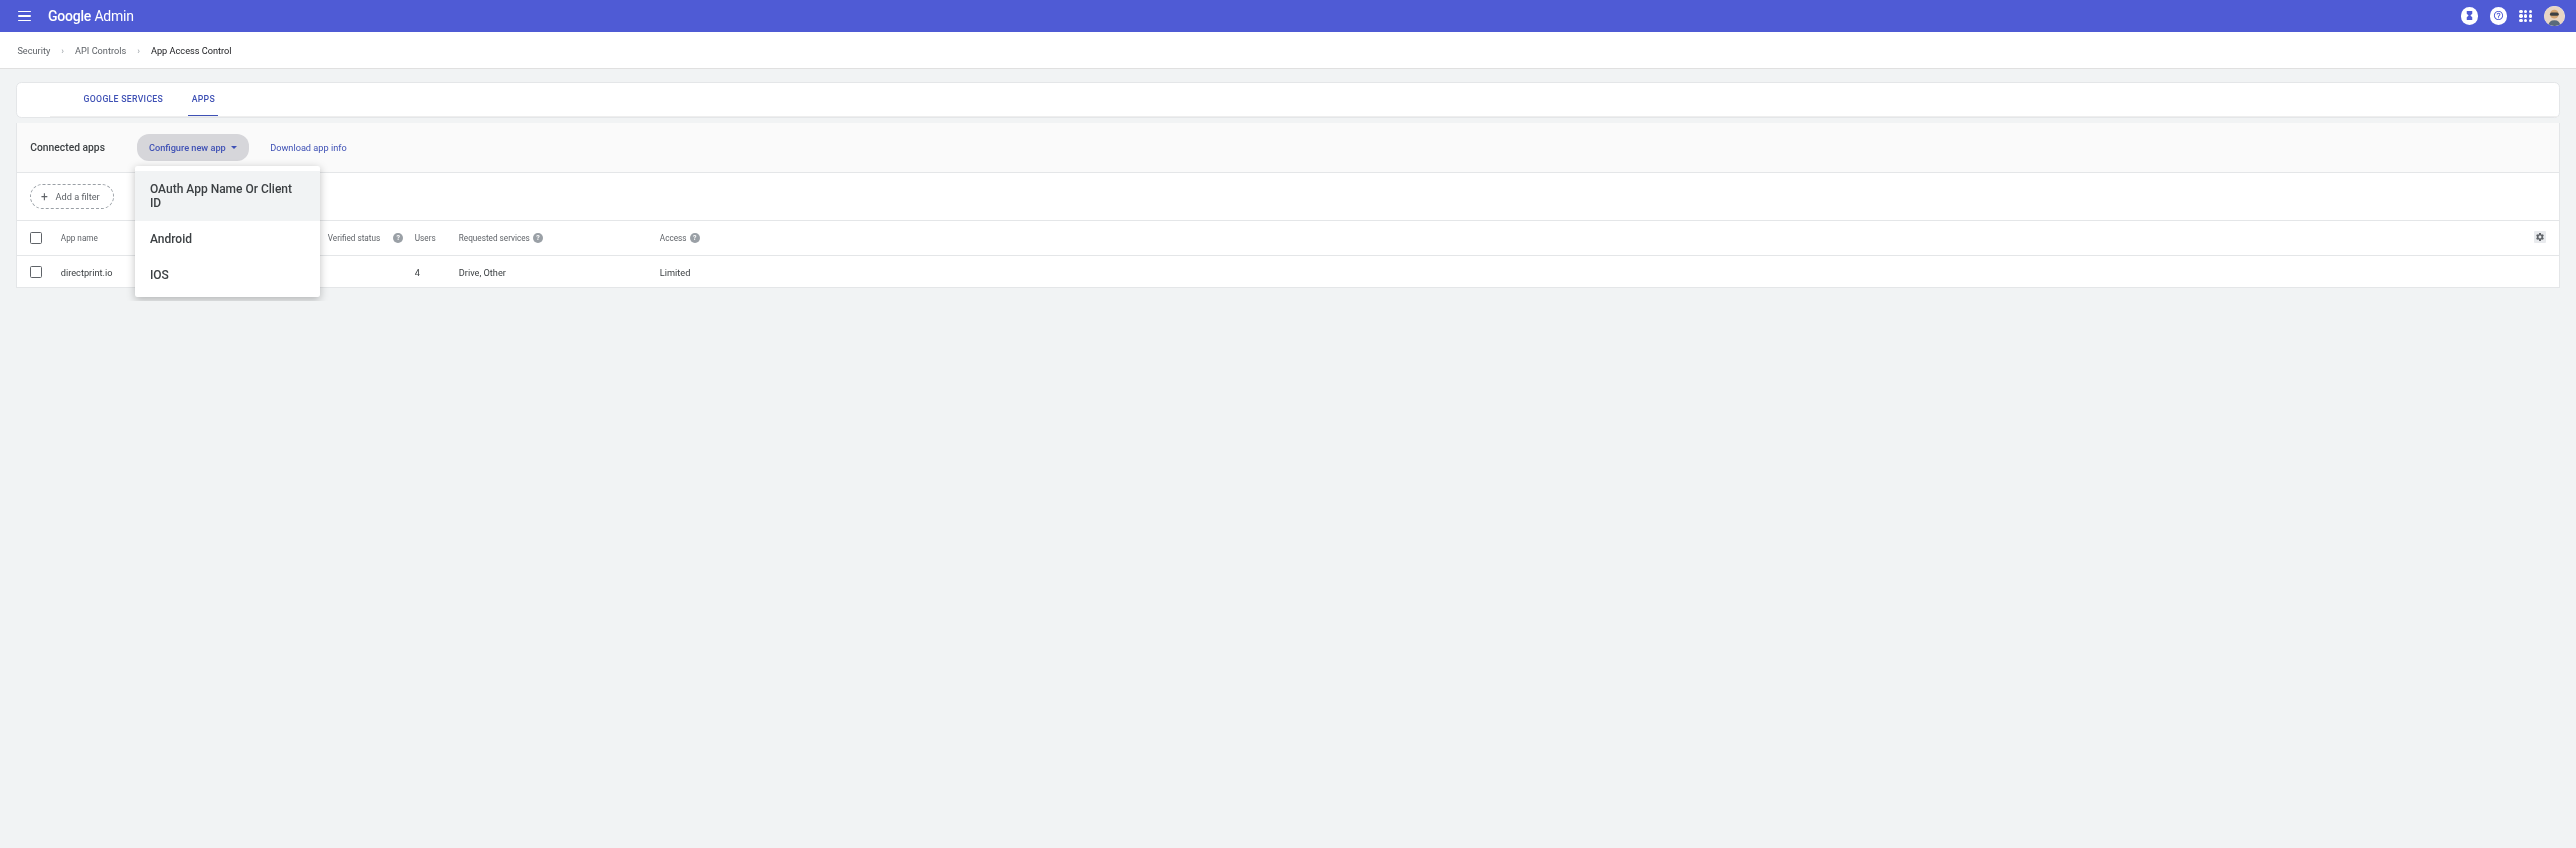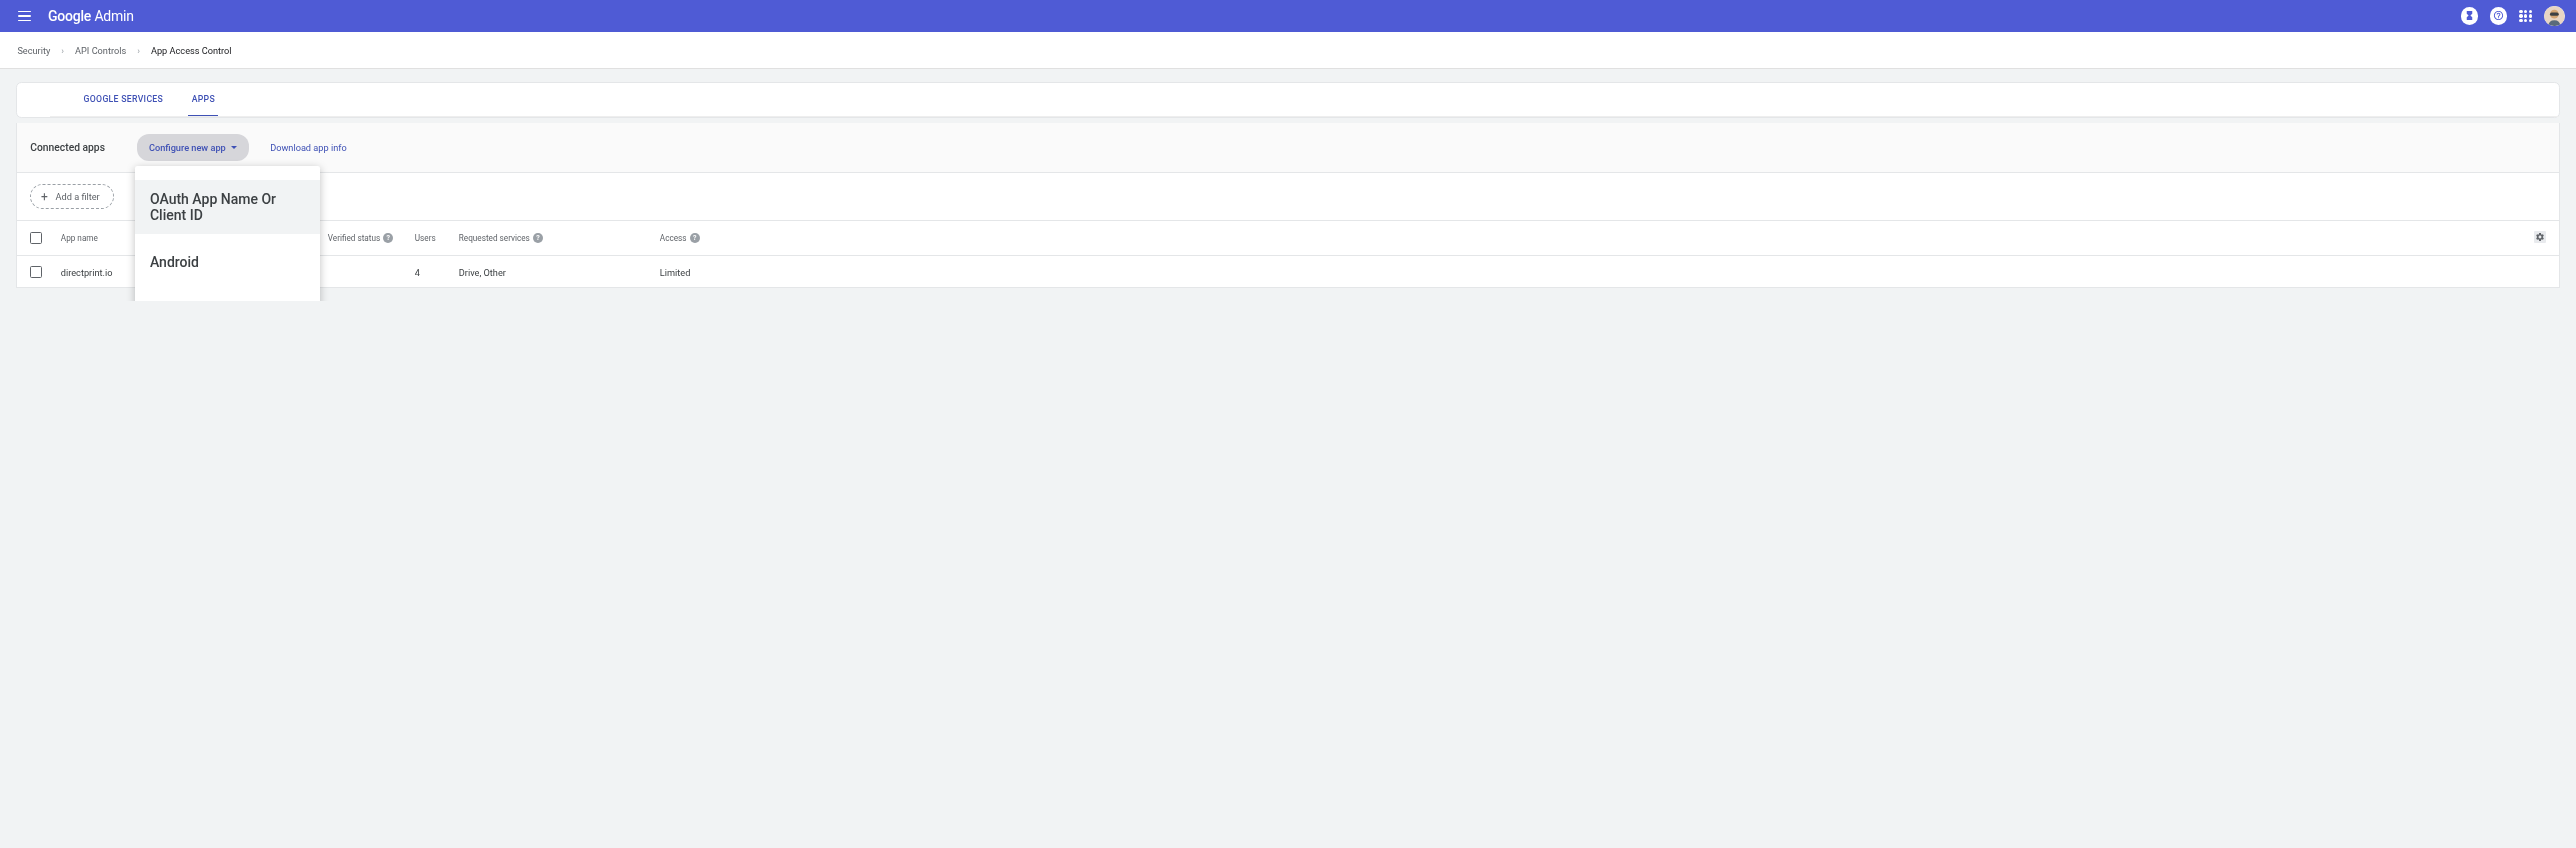--- a/index.html
+++ b/index.html
@@ -173,24 +173,23 @@
     left: -2.2px;
     width: 185px;
     background: #fff;
     border-radius: 2.2px;
     box-shadow: 0 2.2px 8.7px rgba(0,0,0,0.25);
     padding: 4.4px 0;
     z-index: 100;
   }
   .dropdown-item {
     padding: 11px 15.2px;
-    font-size: 14px;
+    font-size: 12px;
     color: #3c4043;
     cursor: pointer;
-    margin-top: 9px;
   }
   .dropdown-item.hover { background: #f1f3f4; }
 
   .filter-row {
     padding: 11px 13px;
     border: 0.5px solid #e4e6e8;
     border-top: none;
     background: #fff;
   }
   .filter-chip {
@@ -222,21 +221,21 @@
     align-items: flex-end;
     padding: 9.8px 13px;
     border: 0.5px solid #e4e6e8;
     border-top: none;
     background: #fff;
     font-size: 9.2px;
     color: #3c4043;
   }
   .col-check { width: 30.5px; display: flex; align-items: center; }
   .col-name { flex: 0 0 267px; }
-  .col-verified { flex: 0 0 87px; display: flex; align-items: center; gap: 3px; }
+  .col-verified { flex: 0 0 87px; display: flex; align-items: center; gap: 13px; }
   .col-users { flex: 0 0 44px; }
   .col-services { flex: 0 0 201px; display: flex; align-items: center; gap: 3.3px; }
   .col-access { flex: 1; display: flex; align-items: center; gap: 3.3px; }
   .col-gear { width: 17.4px; display:flex; justify-content:flex-end; }
 
   .checkbox {
     width: 12px; height: 12px;
     border: 1.1px solid #5f6368;
     border-radius: 1.6px;
     cursor: pointer;

